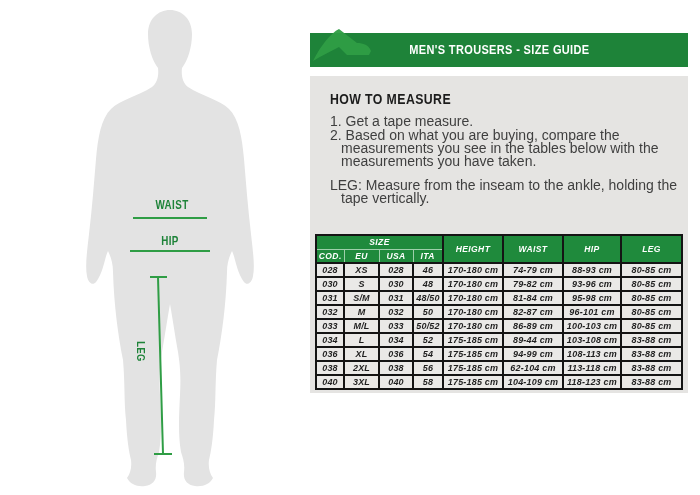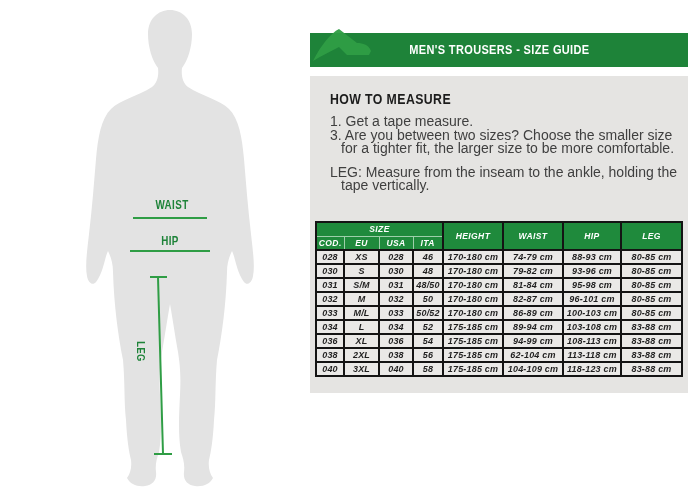--- a/index.html
+++ b/index.html
@@ -120,21 +120,21 @@
         <path fill="#2f9d45" opacity="0.95" d="M0,34 C8,18 18,6 26,2 L44,16 C50,16 56,18 58,24 L56,28 L34,28 L26,20 C18,24 8,29 0,34 Z"></path>
       </svg>
       <div class="bar-title">MEN'S TROUSERS - SIZE GUIDE</div>
     </div>
 
     <div class="content">
       <div class="text-block">
         <div class="htm-title">HOW TO MEASURE</div>
         <div class="steps">
             <p>1. Get a tape measure.</p>
-            <p>3. Are you between two sizes? Choose the smaller size for a tighter fit, the larger size to be more comfortable.</p>
+            <p>2. Based on what you are buying, compare the measurements you see in the tables below with the measurements you have taken.</p>
           </div>
         <div class="defs">
             <p>LEG: Measure from the inseam to the ankle, holding the tape vertically.</p>
           </div>
       </div>
 
       <table class="size">
         <colgroup>
           <col style="width:28px">
             <col style="width:35px">
@@ -210,21 +210,21 @@
               <td>86-89 cm</td>
               <td>100-103 cm</td>
               <td>80-85 cm</td>
             </tr>
             <tr>
               <td>034</td>
               <td>L</td>
               <td>034</td>
               <td>52</td>
               <td>175-185 cm</td>
-              <td>89-94 cm</td>
+              <td>89-44 cm</td>
               <td>103-108 cm</td>
               <td>83-88 cm</td>
             </tr>
             <tr>
               <td>036</td>
               <td>XL</td>
               <td>036</td>
               <td>54</td>
               <td>175-185 cm</td>
               <td>94-99 cm</td>

